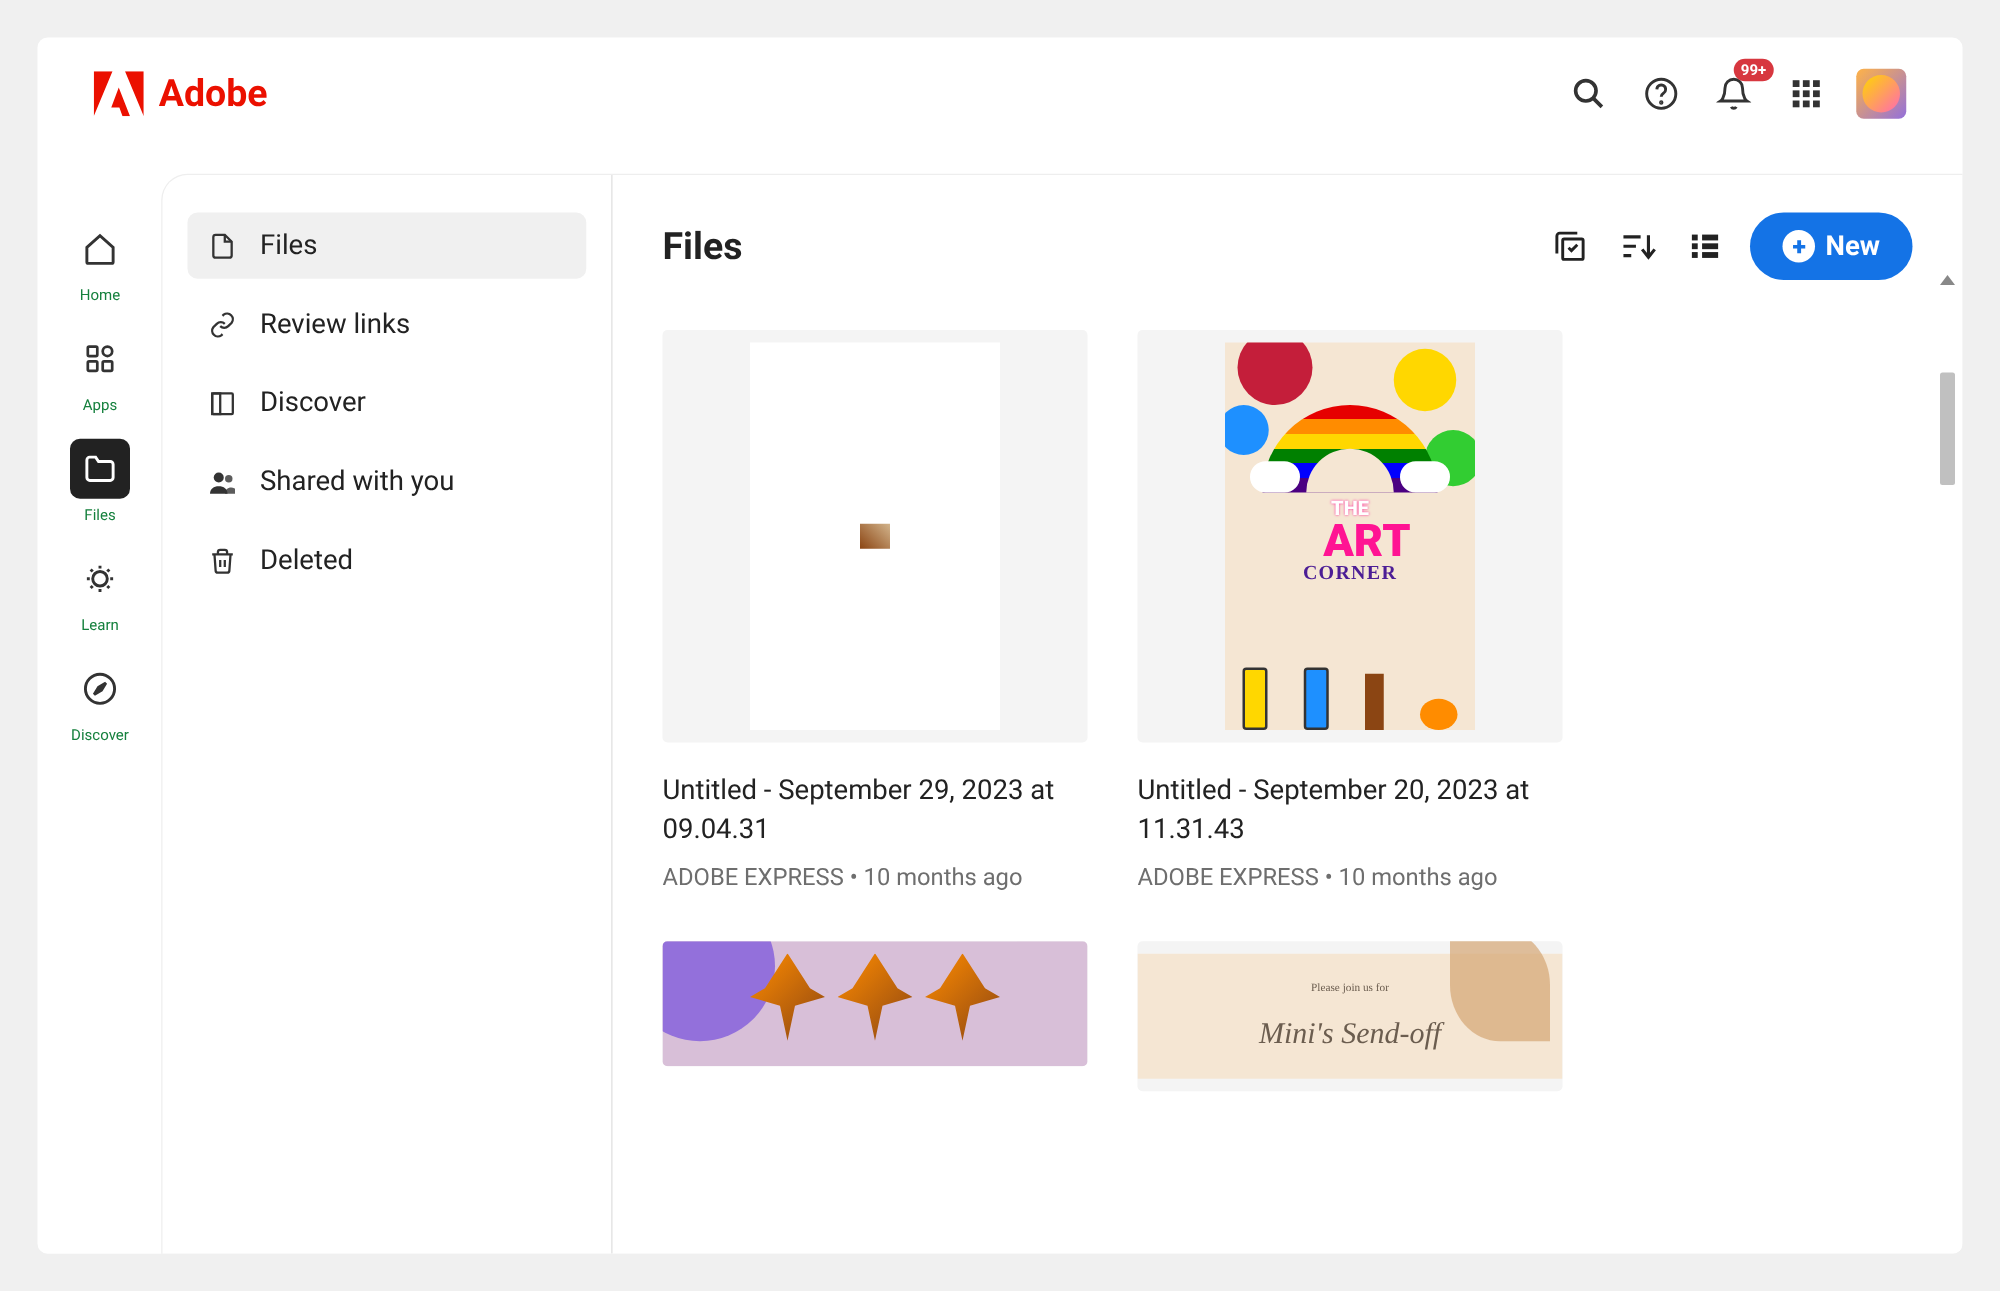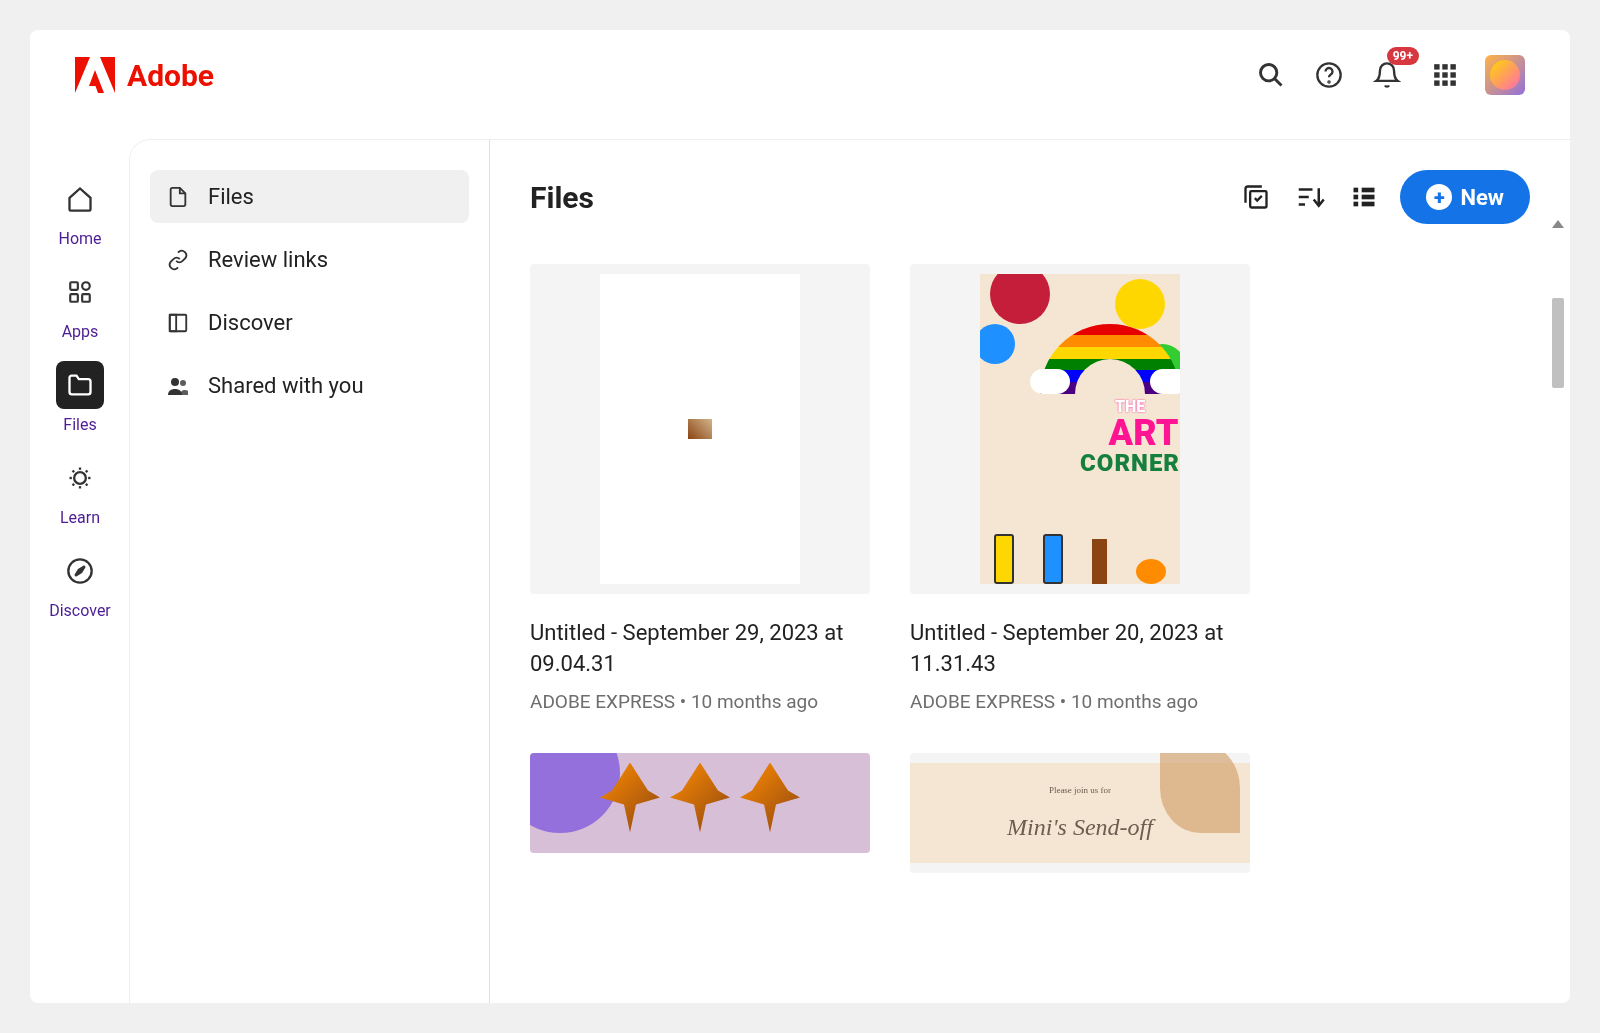--- a/index.html
+++ b/index.html
@@ -19,21 +19,21 @@
     .avatar-inner { width: 30px; height: 30px; border-radius: 50%; background: linear-gradient(135deg, #ffd700, #ff69b4); }
     
     
     .body-area { display: flex; height: calc(100% - 90px); }
     
     
     .left-nav { width: 100px; display: flex; flex-direction: column; align-items: center; gap: 20px; padding-top: 55px; }
     .nav-item { display: flex; flex-direction: column; align-items: center; gap: 6px; cursor: pointer; width: 70px; }
     .nav-icon-box { width: 48px; height: 48px; display: flex; align-items: center; justify-content: center; border-radius: 8px; }
     .nav-icon-box.active { background: #222; color: #fff; }
-    .nav-label { font-size: 16px; color: #4c1d95; }
+    .nav-label { font-size: 12px; color: #15803d; }
     
     
     .inner-panel { flex: 1; display: flex; background: #fff; border-radius: 20px 0 0 0; box-shadow: 0 0 0 1px #eee; margin-top: 20px; overflow: hidden; }
     
     
     .sidebar { width: 360px; border-right: 1px solid #e0e0e0; padding: 30px 20px; }
     .sidebar-item { display: flex; align-items: center; gap: 18px; padding: 14px 16px; border-radius: 8px; cursor: pointer; margin-bottom: 10px; }
     .sidebar-item.active { background: #f0f0f0; }
     .sidebar-icon { width: 24px; height: 24px; display: flex; align-items: center; justify-content: center; color: #333; flex-shrink: 0; }
     .sidebar-text { font-size: 22px; color: #222; }
@@ -46,35 +46,35 @@
     .action-icon-btn { width: 36px; height: 36px; display: flex; align-items: center; justify-content: center; cursor: pointer; background: none; border: none; color: #222; }
     .new-btn { display: flex; align-items: center; gap: 8px; background: #1473e6; color: #fff; border: none; border-radius: 30px; padding: 14px 26px; font-size: 22px; font-weight: 700; cursor: pointer; }
     .new-btn-icon { width: 26px; height: 26px; background: #fff; border-radius: 50%; display: flex; align-items: center; justify-content: center; color: #1473e6; font-size: 20px; font-weight: 900; }
     
     
     .files-grid { display: grid; grid-template-columns: repeat(2, 340px); gap: 40px; }
     .file-card { cursor: pointer; }
     .file-thumb { width: 340px; height: 330px; background: #f4f4f4; border-radius: 4px; display: flex; align-items: center; justify-content: center; overflow: hidden; margin-bottom: 24px; }
     .thumb-white-doc { width: 200px; height: 310px; background: #fff; display: flex; align-items: center; justify-content: center; }
     .mini-img { width: 24px; height: 20px; background: linear-gradient(45deg, #8b4513, #d2b48c); }
-    .thumb-art { width: 200px; height: 310px; position: relative; background: #f5e6d3; display: flex; flex-direction: column; align-items: flex-end; padding-top: 20px; overflow: hidden; }
+    .thumb-art { width: 200px; height: 310px; position: relative; background: #f5e6d3; display: flex; flex-direction: column; align-items: center; padding-top: 20px; overflow: hidden; }
     .paint-splat { position: absolute; border-radius: 50%; }
     .splat1 { width: 60px; height: 60px; background: #c41e3a; top: -10px; left: 10px; }
     .splat2 { width: 50px; height: 50px; background: #ffd700; top: 5px; right: 15px; }
     .splat3 { width: 40px; height: 40px; background: #1e90ff; top: 50px; left: -5px; }
     .splat4 { width: 45px; height: 45px; background: #32cd32; top: 70px; right: -5px; }
     .rainbow { width: 140px; height: 70px; border-radius: 70px 70px 0 0; background: linear-gradient(to bottom, #e60000 0%, #e60000 16%, #ff8c00 16%, #ff8c00 33%, #ffd700 33%, #ffd700 50%, #008000 50%, #008000 66%, #0000ff 66%, #0000ff 83%, #4b0082 83%, #4b0082 100%); position: relative; z-index: 2; margin-top: 30px; }
     .rainbow::after { content:''; position:absolute; width: 70px; height:35px; background:#f5e6d3; border-radius: 35px 35px 0 0; bottom:0; left:35px; }
     .cloud { position: absolute; width: 40px; height: 25px; background: #fff; border-radius: 20px; z-index: 3; }
     .cloud1 { bottom: 0; left: -10px; }
     .cloud2 { bottom: 0; right: -10px; }
     .art-title { font-size: 24px; font-weight: 900; text-align: center; line-height: 1; margin-top: 5px; z-index: 2; }
     .art-the { color: #fff; font-size: 16px; text-shadow: 0 0 2px #ff1493; }
     .art-art { color: #ff1493; font-size: 36px; margin-left: 27px; }
-    .art-corner { color: #15803d; font-size: 24px; letter-spacing: 1px; }
+    .art-corner { color: #4c1d95; font-size: 16px; letter-spacing: 1px; font-family: Liberation Serif, serif; }
     .art-bottom { position: absolute; bottom: 0; width: 100%; height: 60px; display: flex; justify-content: space-around; align-items: flex-end; }
     .crayon { width: 20px; height: 50px; background: #ffd700; border: 2px solid #333; border-radius: 3px; }
     .brush { width: 15px; height: 45px; background: #8b4513; }
     .palette { width: 30px; height: 25px; background: #ff8c00; border-radius: 50%; }
     
     .file-title { font-size: 22px; font-weight: 400; color: #222; margin-bottom: 10px; line-height: 1.4; }
     .file-meta { font-size: 19px; color: #6e6e6e; }
     
     .thumb-purple { width: 100%; height: 100px; background: #d8bfd8; display: flex; align-items: flex-start; justify-content: center; gap: 10px; padding-top: 10px; position: relative; overflow: hidden; }
     .purple-blob { position: absolute; width: 120px; height: 120px; background: #9370db; border-radius: 50%; left: -30px; top: -40px; }
@@ -234,20 +234,32 @@
         <div class="sidebar-item">
           <span class="sidebar-icon">
             <svg width="24" height="24" viewBox="0 0 24 24" fill="#333">
                 <circle cx="9" cy="8" r="4"></circle>
                 <path d="M2 21c0-4 3-6 7-6s7 2 7 6z"></path>
                 <circle cx="17" cy="9" r="3" opacity="0.8"></circle>
                 <path d="M14 21c0-3 2-5 5-5 2 0 3 1 3 1v4z" opacity="0.8"></path>
               </svg>
           </span>
           <span class="sidebar-text">Shared with you</span>
+        </div>
+        <div class="sidebar-item">
+          <span class="sidebar-icon">
+            <svg width="22" height="22" viewBox="0 0 24 24" fill="none" stroke="#333" stroke-width="2">
+                <polyline points="3 6 5 6 21 6"></polyline>
+                <path d="M19 6l-1 14a2 2 0 0 1-2 2H8a2 2 0 0 1-2-2L5 6"></path>
+                <line x1="10" y1="11" x2="10" y2="17"></line>
+                <line x1="14" y1="11" x2="14" y2="17"></line>
+                <path d="M8 6V4a2 2 0 0 1 2-2h4a2 2 0 0 1 2 2v2"></path>
+              </svg>
+          </span>
+          <span class="sidebar-text">Deleted</span>
         </div>
       </div>
 
       <div class="main">
         <div class="main-header">
           <h1 class="page-title">Files</h1>
           <div class="main-actions">
             <button class="action-icon-btn">
               <svg width="28" height="28" viewBox="0 0 24 24" fill="none" stroke="#222" stroke-width="2">
                   <rect x="7" y="7" width="14" height="14" rx="1"></rect>

